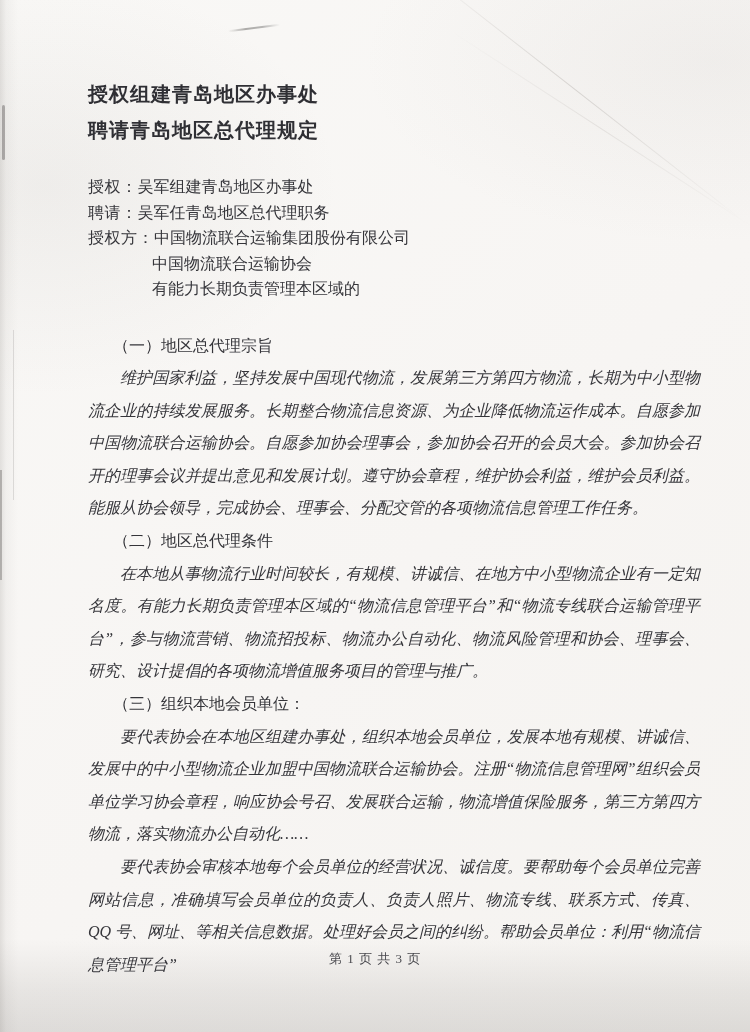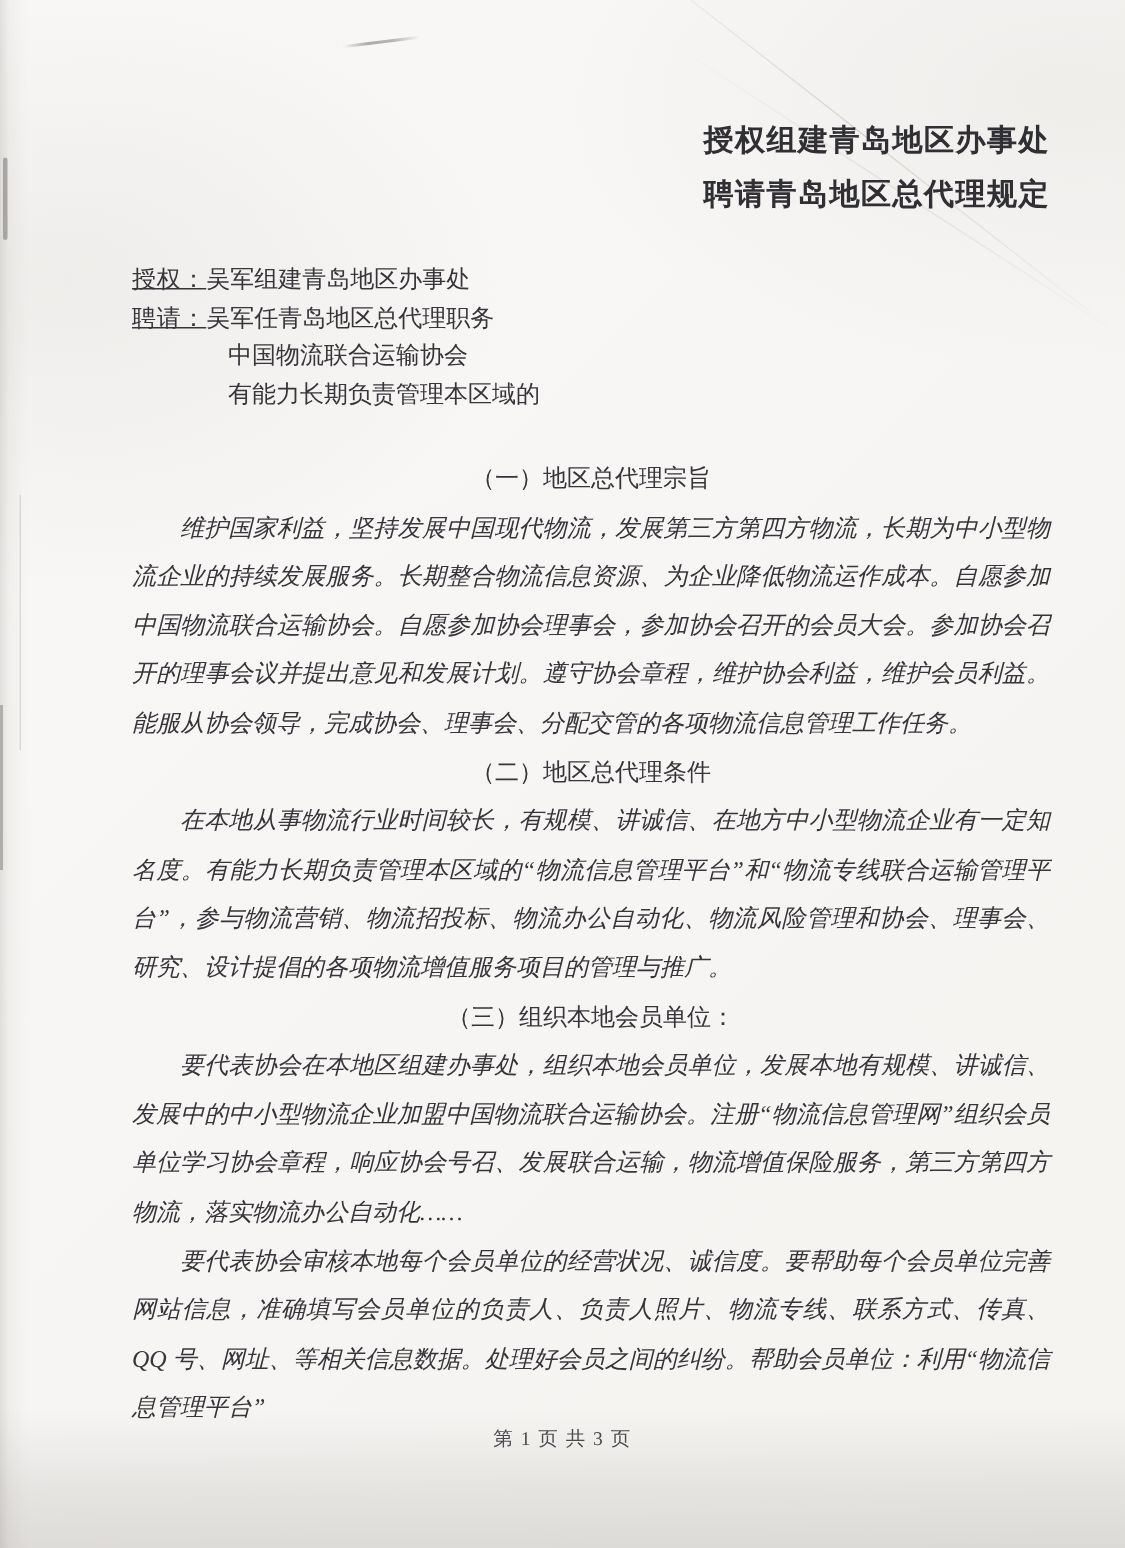--- a/index.html
+++ b/index.html
@@ -55,41 +55,41 @@
     background: rgba(140,137,134,0.25);
   }
 
   .content {
     position: absolute;
     left: 88px;
     top: 76px;
     width: 612px;
   }
   .title-block {
-    text-align: right;
+    text-align: left;
     font-weight: bold;
     font-size: 20px;
     line-height: 36px;
     letter-spacing: 1px;
     color: #2f2f34;
   }
   .meta-block {
     margin-top: 26px;
     font-size: 16px;
     line-height: 25.5px;
   }
   .meta-row { white-space: nowrap; }
-  .meta-row .label { letter-spacing: 0.5px; text-decoration: underline; }
+  .meta-row .label { letter-spacing: 0.5px; }
   .meta-row.cont { padding-left: 64px; }
   .body-block {
     margin-top: 28px;
     font-size: 16px;
     line-height: 32.6px;
   }
-  .section-heading { text-align: center; }
+  .section-heading { text-align: left; margin-left: 25px; }
   .para {
     text-indent: 2em;
     text-align: justify;
     font-style: italic;
   }
   .footer {
     position: absolute;
     left: 0; right: 0;
     top: 950px;
     text-align: center;
@@ -117,20 +117,23 @@
       <div>聘请青岛地区总代理规定</div>
     </div>
 
     <div class="meta-block">
       <div class="meta-row">
         <span class="label">授权：</span><span>吴军组建青岛地区办事处</span>
       </div>
       <div class="meta-row">
         <span class="label">聘请：</span><span>吴军任青岛地区总代理职务</span>
       </div>
+      <div class="meta-row">
+        <span class="label">授权方：</span><span>中国物流联合运输集团股份有限公司</span>
+      </div>
       <div class="meta-row cont">
         <span>中国物流联合运输协会</span>
       </div>
       <div class="meta-row cont">
         <span>有能力长期负责管理本区域的</span>
       </div>
     </div>
 
     <div class="body-block">
 

